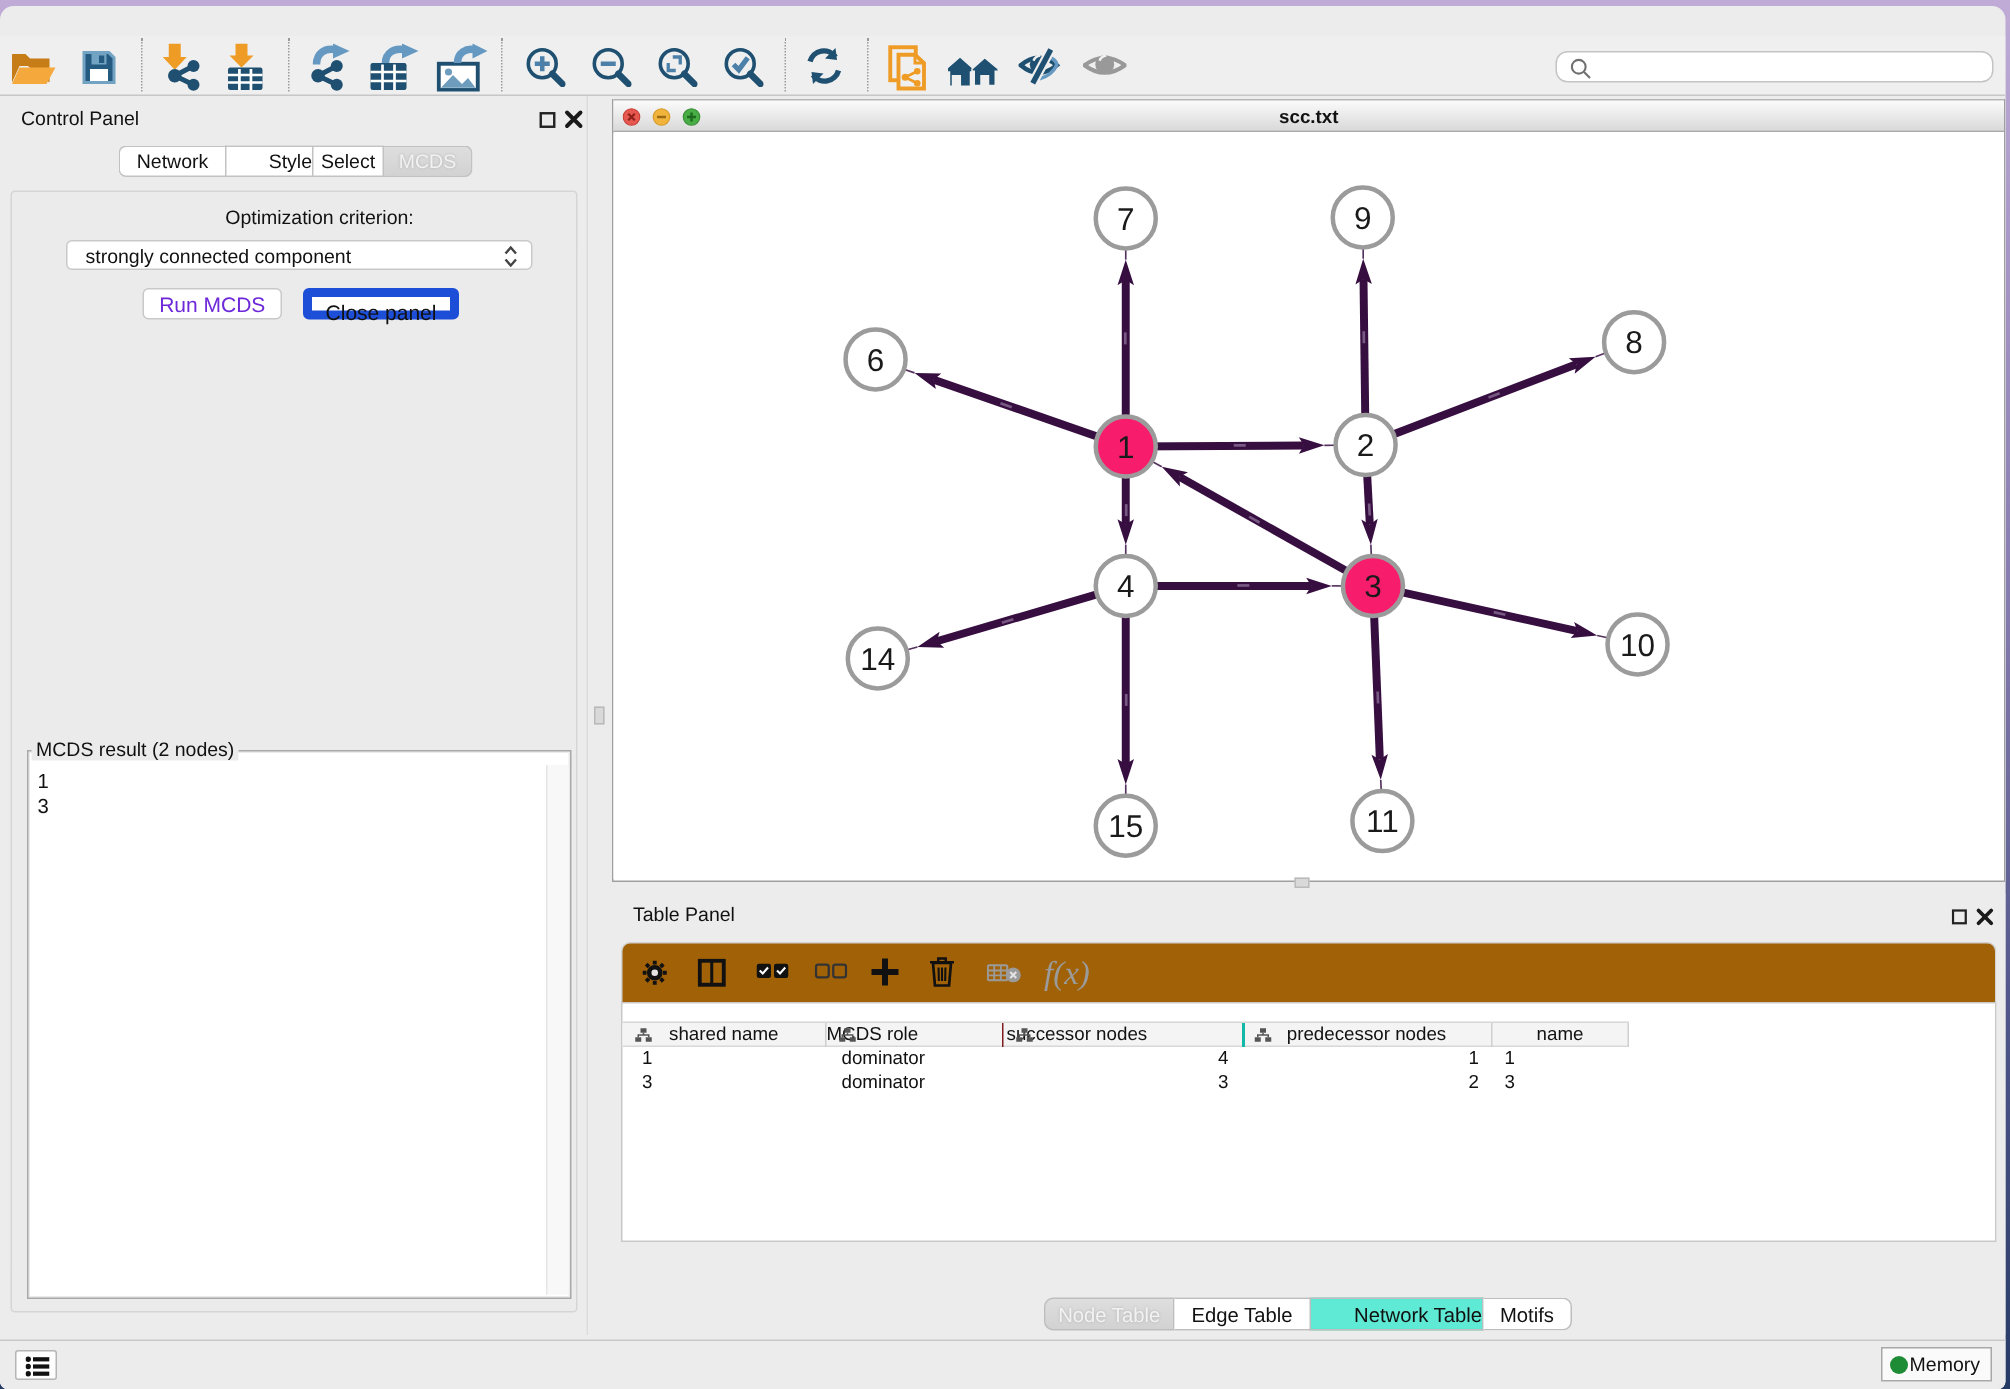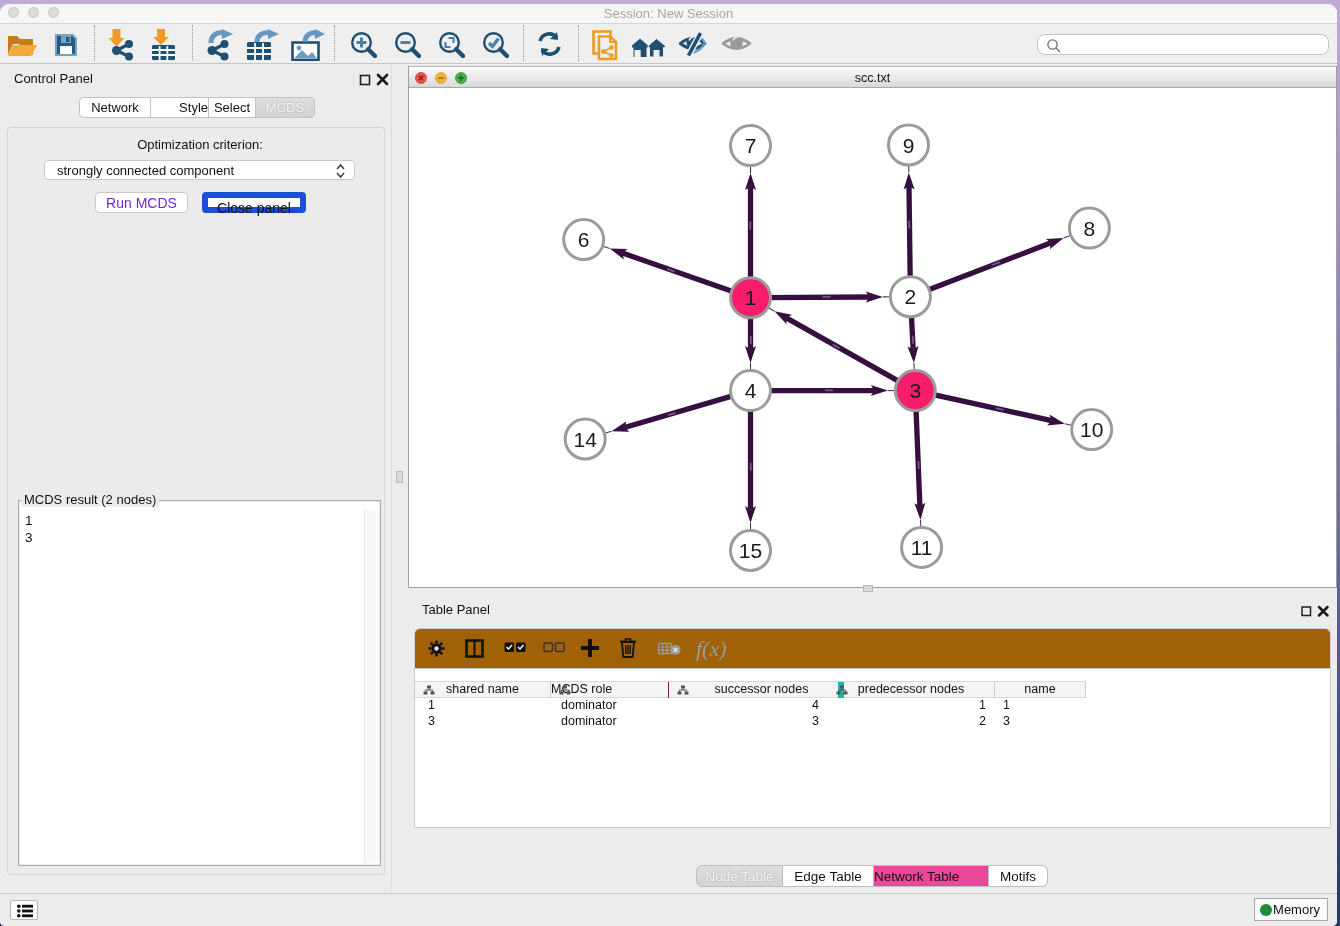--- a/index.html
+++ b/index.html
@@ -7,26 +7,20 @@
 .abs{position:absolute}
 #win{position:absolute;left:0;top:4;width:1337px;height:922px;top:4px;background:#ececec;border-radius:9px 9px 5px 5px;overflow:hidden}
 #titlebar{position:absolute;left:0;top:0;width:100%;height:20px;background:#f6f6f6;border-bottom:1px solid #d4d4d4}
 .tl{position:absolute;top:3px;width:11px;height:11px;border-radius:50%;background:#dcdcdc;border:1px solid #c5c5c5}
 #wtitle{position:absolute;top:2px;left:0;width:100%;text-align:center;font-size:13px;color:#a5a5a5;line-height:15px}
 #toolbar{position:absolute;left:0;top:20px;width:100%;height:40px;background:#efefef;border-bottom:1px solid #c6c6c6}
 .tsep{position:absolute;top:1px;height:36px;width:0;border-left:1px dotted #9a9a9a}
 #main{position:absolute;left:0;top:60px;width:100%;height:862px;background:#ececec}
 </style></head><body>
 <div id="win">
-<div id="titlebar">
- <div class="tl" style="left:8px"></div>
-      <div class="tl" style="left:28px"></div>
-      <div class="tl" style="left:48px"></div>
- <div id="wtitle">Session: New Session</div>
-</div>
 <div id="toolbar">
       <div class="tsep" style="left:94px"></div>
       <div class="tsep" style="left:192px"></div>
       <div class="tsep" style="left:334px"></div>
       <div class="tsep" style="left:523px"></div>
       <div class="tsep" style="left:578px"></div>
       <svg style="position:absolute;left:7px;top:9px" width="31" height="25" viewBox="0 0 31 25">
         <path d="M1 3 L10 3 L13 6 L26 6 L26 11 L8 11 Z" fill="#c67d17"></path>
 <path d="M1 3 L1 22 L6 11 L26 11 L26 22 Z" fill="#c67d17"></path>
 <path d="M6 12 L30 12 L24 23 L1 23 Z" fill="#f5a93d"></path>
@@ -143,21 +137,21 @@
         </svg>
 
   <div class="abs" style="left:79px;top:33px;height:21px;display:flex;font-size:13px;color:#111">
     <div style="width:71px;background:#fff;border:1px solid #c2c2c2;border-right:none;border-radius:5px 0 0 5px;text-align:center;line-height:20px">Network</div>
     <div style="width:58px;background:#fff;border:1px solid #c2c2c2;border-right:none;text-align:right;line-height:20px">Style</div>
     <div style="width:48px;background:#fff;border:1px solid #c2c2c2;text-align:center;line-height:20px">Select</div>
     <div style="width:59px;background:linear-gradient(#dedede,#d2d2d2);border:1px solid #c2c2c2;border-left:none;border-radius:0 5px 5px 0;text-align:center;line-height:20px;color:#f2f2f2;text-shadow:0 0 2px #b0b0b0">MCDS</div>
   </div>
 
   <div class="abs" style="left:7px;top:63px;width:378px;height:748px;background:#ebebeb;border:1px solid #d5d5d5;border-radius:3px"></div>
-  <div class="abs" style="left:4px;top:73px;width:392px;text-align:center;font-size:13px;color:#111">Optimization criterion:</div>
+  <div class="abs" style="left:17px;top:73px;width:392px;text-align:center;font-size:13px;color:#111">Optimization criterion:</div>
 
   <div class="abs" style="left:44px;top:96px;width:311px;height:20px;background:#fff;border:1px solid #c9c9c9;border-radius:4px;font-size:13px;color:#111;line-height:19px;padding-left:12px">strongly connected component
     <svg class="abs" style="right:8px;top:2px" width="11" height="16">
             <path d="M2 6 L5.5 2 L9 6 M2 10 L5.5 14 L9 10" fill="none" stroke="#444" stroke-width="1.6"></path>
           </svg>
   </div>
 
   <div class="abs" style="left:95px;top:128px;width:93px;height:21px;background:#fff;border:1px solid #c9c9c9;border-radius:4px;font-size:14px;color:#6d28d9;text-align:center;line-height:20px">Run MCDS</div>
   <div class="abs" style="left:202px;top:128px;width:104px;height:21px;background:#fff;border:6px solid #1d4ed8;border-radius:4px;font-size:14px;color:#111;text-align:center;line-height:20px">Close panel</div>
 
@@ -175,21 +169,21 @@
 <div class="abs" style="left:408px;top:2px;width:929px;height:522px;background:#fff;border:1px solid #9f9f9f;border-top:none">
   <div class="abs" style="left:0;top:0;width:927px;height:22px;background:linear-gradient(#fbfbfb,#d9d9d9);border-top:1px solid #b5b5b5;border-bottom:1px solid #a8a8a8">
     <svg class="abs" style="left:6px;top:5px" width="62" height="12">
       <circle cx="6" cy="6" r="5.5" fill="#e6574f" stroke="#ca4038" stroke-width="0.8"></circle>
       <path d="M3.8 3.8 L8.2 8.2 M8.2 3.8 L3.8 8.2" stroke="#8e1f1a" stroke-width="1.5"></path>
       <circle cx="26" cy="6" r="5.5" fill="#f0b43c" stroke="#d89c28" stroke-width="0.8"></circle>
       <path d="M23 6 L29 6" stroke="#9a6a14" stroke-width="1.6"></path>
       <circle cx="46" cy="6" r="5.5" fill="#47ad44" stroke="#3a8f38" stroke-width="0.8"></circle>
       <path d="M43 6 L49 6 M46 3 L46 9" stroke="#1d6b1f" stroke-width="1.6"></path>
     </svg>
-    <div style="width:100%;text-align:center;font-size:12.5px;font-weight:normal;color:#111;line-height:22px">scc.txt</div>
+    <div style="width:100%;text-align:center;font-size:12.5px;font-weight:bold;color:#111;line-height:22px">scc.txt</div>
   </div>
   <div class="abs" style="left:0;top:23px;width:927px;height:497px;background:#fff;overflow:hidden">
           <svg width="929" height="500" style="position:absolute;left:-1px;top:-1px">
             <line x1="342.5" y1="209.7" x2="342.5" y2="98.7" stroke="#370e40" stroke-width="5.3"></line>
             <polygon points="342.5,85.1 348.0,102.1 342.5,98.7 337.0,102.1" fill="#370e40"></polygon>
             <line x1="342.5" y1="85.1" x2="342.5" y2="78.1" stroke="#370e40" stroke-width="1.1" opacity="0.85"></line>
             <rect x="337.5" y="135.4" width="8" height="1.8" fill="#b7a3c6" opacity="0.5" transform="rotate(-90.0 342.5 136.6)"></rect>
             <line x1="342.5" y1="209.7" x2="214.5" y2="165.1" stroke="#370e40" stroke-width="5.3"></line>
             <polygon points="201.7,160.6 219.5,161.0 214.5,165.1 215.9,171.4" fill="#370e40"></polygon>
             <line x1="201.7" y1="160.6" x2="195.1" y2="158.3" stroke="#370e40" stroke-width="1.1" opacity="0.85"></line>
@@ -330,21 +324,21 @@
               <rect x="7.5" y="6.5" width="4" height="3" fill="#555"></rect>
               <path d="M6 3.5 L6 5 M2.5 6.5 L2.5 5 L9.5 5 L9.5 6.5" stroke="#555" fill="none"></path>
             </svg>
             <div style="position:absolute;left:136px;top:0;width:118px;height:16px;border-right:1px solid #7f1d1d;line-height:15px">MCDS role</div>
             <svg style="position:absolute;left:144px;top:3px" width="12" height="10">
               <rect x="4" y="0.5" width="4" height="3" fill="#555"></rect>
               <rect x="0.5" y="6.5" width="4" height="3" fill="#555"></rect>
               <rect x="7.5" y="6.5" width="4" height="3" fill="#555"></rect>
               <path d="M6 3.5 L6 5 M2.5 6.5 L2.5 5 L9.5 5 L9.5 6.5" stroke="#555" fill="none"></path>
             </svg>
-            <div style="position:absolute;left:270px;top:0;width:159px;height:16px;border-right:6px solid #14b8a6;text-align:center;line-height:15px">successor nodes</div>
+            <div style="position:absolute;left:256px;top:0;width:159px;height:16px;border-right:2px solid #14b8a6;text-align:left;line-height:15px">successor nodes</div>
             <svg style="position:absolute;left:262px;top:3px" width="12" height="10">
               <rect x="4" y="0.5" width="4" height="3" fill="#555"></rect>
               <rect x="0.5" y="6.5" width="4" height="3" fill="#555"></rect>
               <rect x="7.5" y="6.5" width="4" height="3" fill="#555"></rect>
               <path d="M6 3.5 L6 5 M2.5 6.5 L2.5 5 L9.5 5 L9.5 6.5" stroke="#555" fill="none"></path>
             </svg>
             <div style="position:absolute;left:413px;top:0;width:167px;height:16px;border-right:1px solid #cfcfcf;text-align:center;line-height:15px">predecessor nodes</div>
             <svg style="position:absolute;left:421px;top:3px" width="12" height="10">
               <rect x="4" y="0.5" width="4" height="3" fill="#555"></rect>
               <rect x="0.5" y="6.5" width="4" height="3" fill="#555"></rect>
@@ -367,21 +361,21 @@
               <span style="position:absolute;left:254px;width:150px;text-align:right">3</span>
               <span style="position:absolute;left:413px;width:158px;text-align:right">2</span>
               <span style="position:absolute;left:588px">3</span>
             </div>
 </div>
   </div>
 
   <div class="abs" style="left:292px;top:269px;height:22px;display:flex;font-size:13.5px;color:#111">
  <div style="width:87px;background:linear-gradient(#dedede,#d2d2d2);border:1px solid #bdbdbd;border-radius:6px 0 0 6px;text-align:center;line-height:21px;color:#f2f2f2;text-shadow:0 0 2px #b0b0b0">Node Table</div>
  <div style="width:91px;background:#fff;border:1px solid #bdbdbd;border-left:none;text-align:center;line-height:21px">Edge Table</div>
- <div style="width:115px;background:#ec4899;border:1px solid #bdbdbd;border-left:none;text-align:left;line-height:21px">Network Table</div>
+ <div style="width:115px;background:#5eead4;border:1px solid #bdbdbd;border-left:none;text-align:right;line-height:21px">Network Table</div>
  <div style="width:59px;background:#fff;border:1px solid #bdbdbd;border-left:none;border-radius:0 6px 6px 0;text-align:center;line-height:21px">Motifs</div>
 </div>
 </div>
 
 <div class="abs" style="left:0;top:829px;width:1337px;height:48px;background:#ececec;border-top:1px solid #c9c9c9">
   <div class="abs" style="left:10px;top:6px;width:28px;height:20px;background:#fdfdfd;border:1px solid #b5b5b5;border-radius:2px">
    <svg style="position:absolute;left:6px;top:3px" width="16" height="14">
             <circle cx="1.8" cy="2.2" r="1.8" fill="#111"></circle>
             <circle cx="1.8" cy="7" r="1.8" fill="#111"></circle>
             <circle cx="1.8" cy="11.8" r="1.8" fill="#111"></circle>

